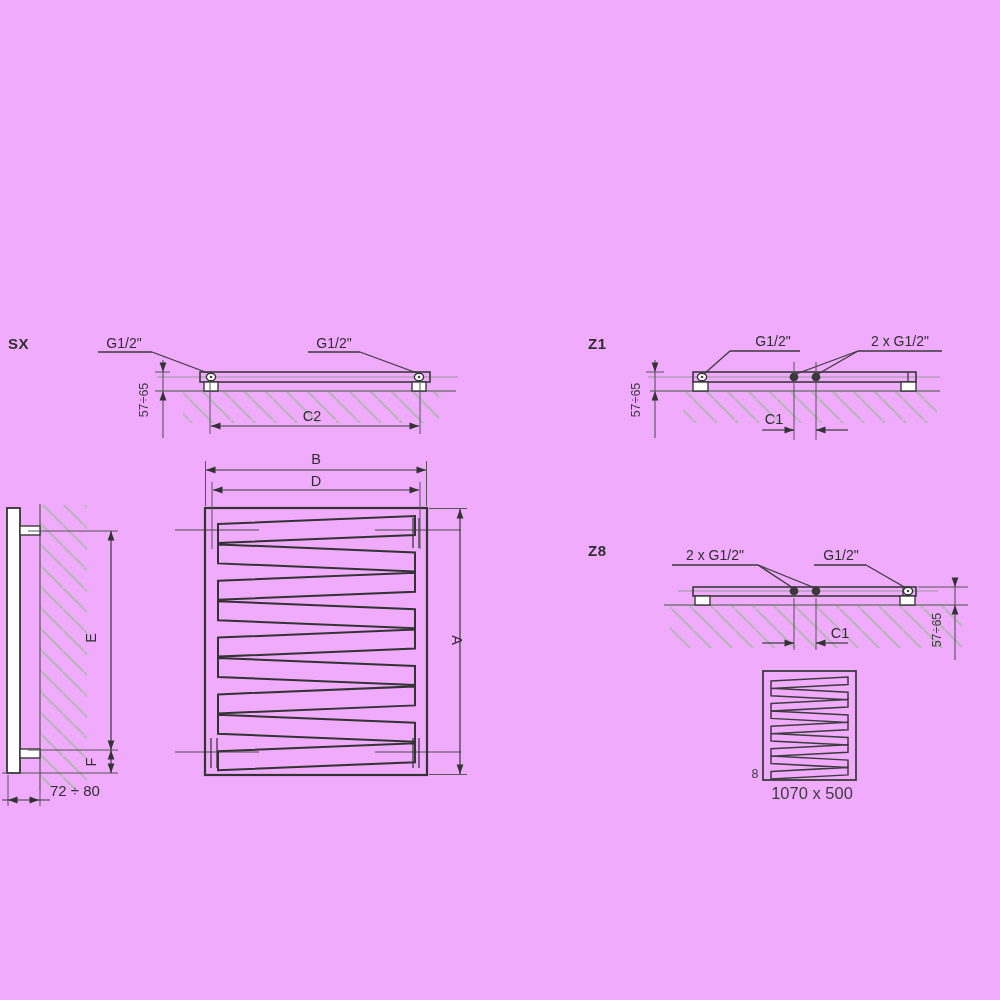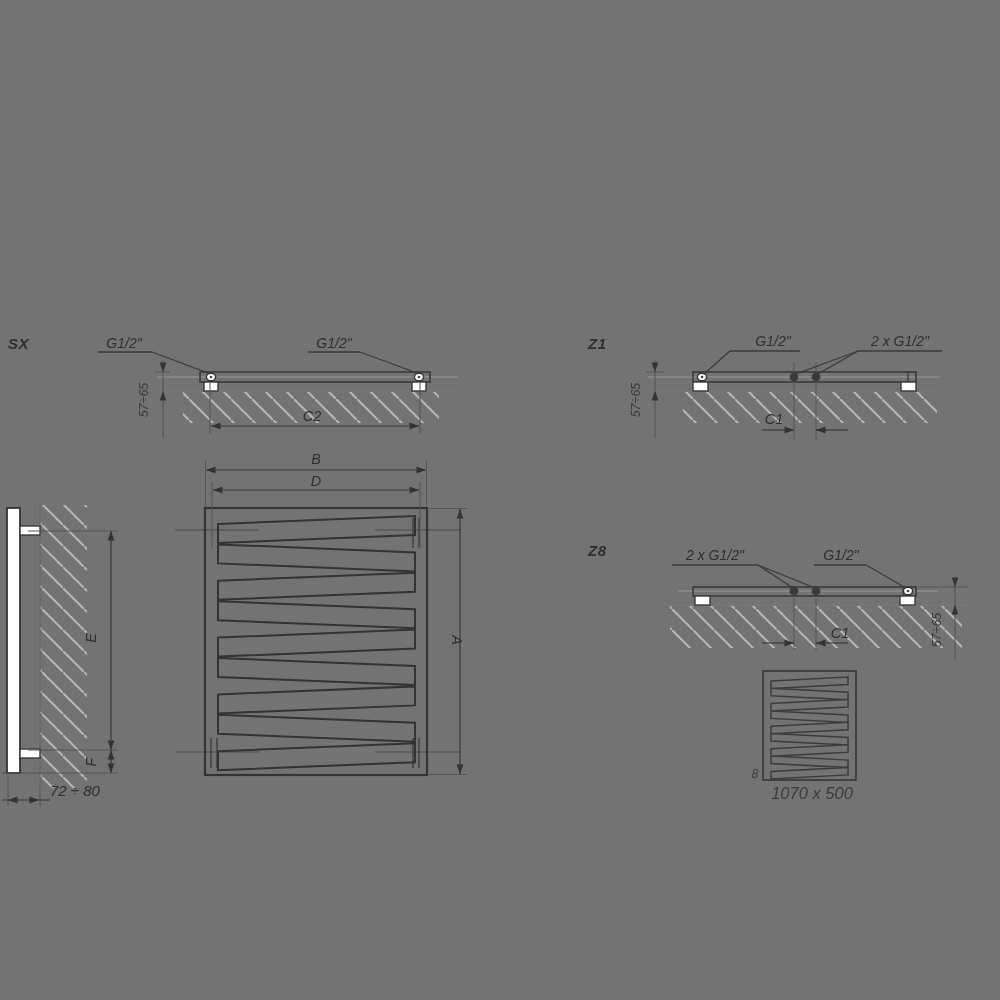--- a/index.html
+++ b/index.html
@@ -1,16 +1,16 @@
 <!DOCTYPE html>
 <html><head>
 <meta charset="utf-8">
 <style>
   html,body{margin:0;padding:0;background:#ffffff;}
-  .canvas{position:relative;width:1000px;height:1000px;background:#737373;overflow:hidden;font-style:italic;}
+  .canvas{position:relative;width:1000px;height:1000px;background:#f0abfc;overflow:hidden;}
   svg{position:absolute;left:0;top:0;}
   text{font-family:"Liberation Sans","DejaVu Sans",sans-serif;fill:#2e2e2e;}
   .seclabel{font-size:15px;font-weight:bold;letter-spacing:.5px;}
   .conn{font-size:14px;}
   .dimletter{font-size:14.5px;}
   .dimsmall{font-size:12.5px;fill:#3a3a3a;}
   .dimwide{font-size:15px;}
   .variant-size{font-size:16.5px;fill:#3c3c3c;}
   .variant-count{font-size:12.5px;fill:#3c3c3c;}
 </style>

